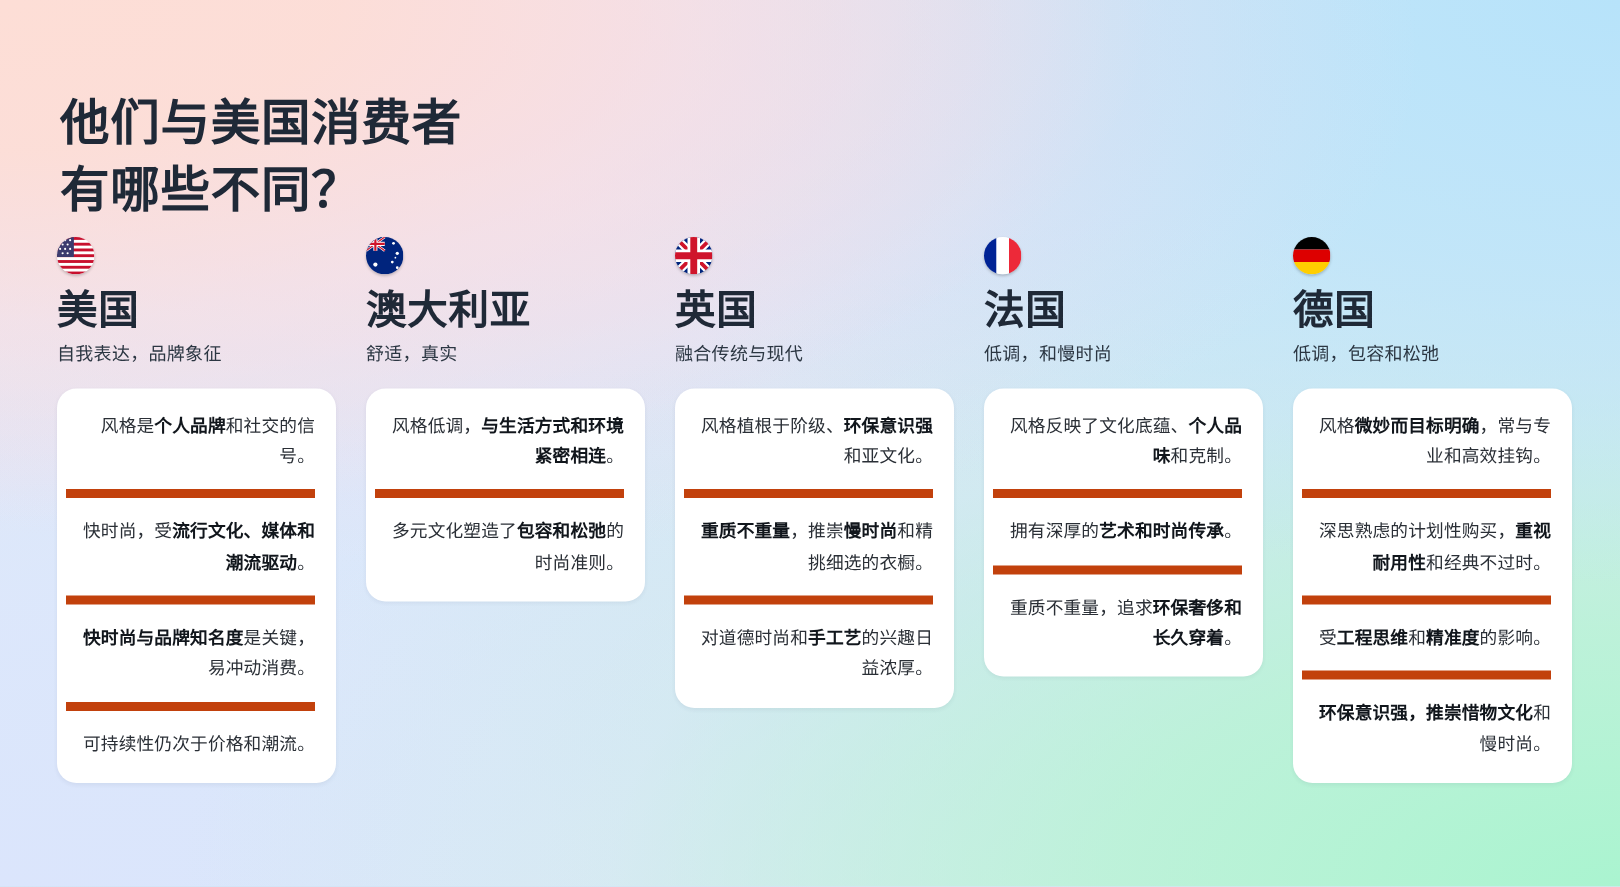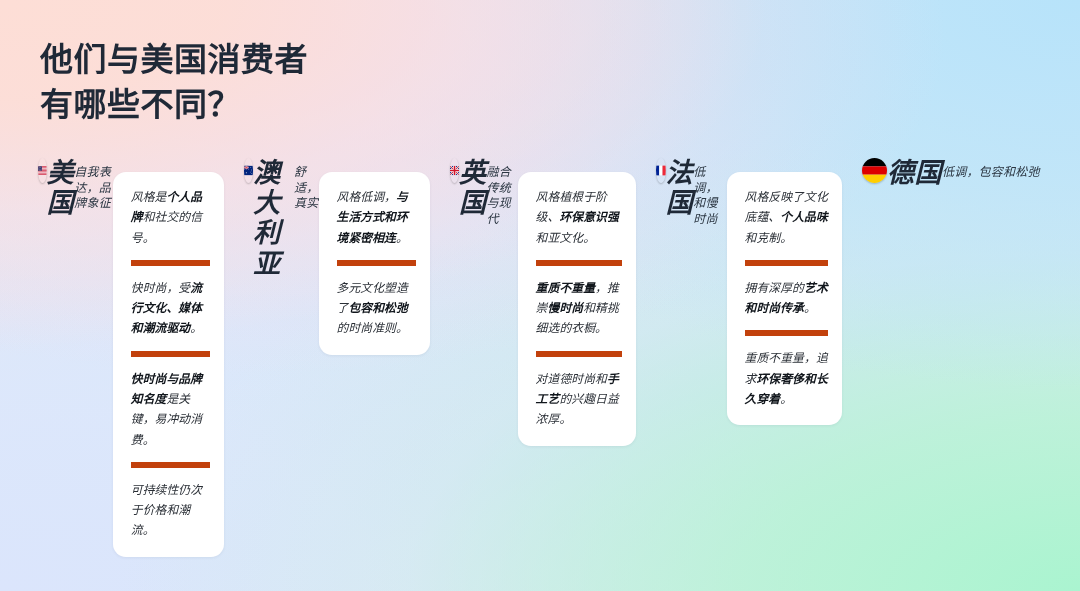--- a/index.html
+++ b/index.html
@@ -35,21 +35,21 @@
     position: relative;
     z-index: 1;
     width: 100%;
     height: 100%;
   }
 
   
   #headline {
     position: absolute;
     left: 40px;
-    top: 16px;
+    top: 38px;
     font-size: 33px;
     line-height: 1.36;
     font-weight: 700;
     color: #1f2937;
     letter-spacing: 0.5px;
     white-space: pre-line;
   }
 
   
   #columns {
@@ -58,22 +58,21 @@
     right: 32px;
     top: 158px;
     display: flex;
     gap: 20px;
     align-items: flex-start;
   }
   .column {
     flex: 1 1 0;
     min-width: 0;
     display: flex;
-    flex-direction: row;
-    font-style: italic;
+    flex-direction: column;
   }
 
   .flag {
     width: 25px;
     height: 25px;
     border-radius: 50%;
     overflow: hidden;
     position: relative;
     box-shadow: 0 1px 2px rgba(0,0,0,0.22);
     margin-bottom: 9px;
@@ -93,22 +92,23 @@
     font-weight: 500;
     color: #2b3642;
     line-height: 1.3;
     letter-spacing: 0.2px;
   }
 
   .card {
     margin-top: 14px;
     background: #ffffff;
     border-radius: 13px;
-    padding: 3px 14px 4px 18px;
+    padding: 3px 14px 4px 6px;
     box-shadow: 0 1px 3px rgba(40,60,90,0.07);
+    text-align: right;
   }
   .card-item {
     font-size: 11.8px;
     line-height: 1.72;
     color: #2a2f36;
     padding: 12px 0 12px 0;
     border-top: 6px solid #c2410c;
     letter-spacing: 0.1px;
     word-break: break-all;
   }
@@ -233,16 +233,22 @@
     <div class="column">
       <div class="flag">
         <svg viewBox="0 0 60 60" xmlns="http://www.w3.org/2000/svg">
           <rect y="0" width="60" height="20" fill="#000000"></rect>
           <rect y="20" width="60" height="20" fill="#dd0000"></rect>
           <rect y="40" width="60" height="20" fill="#ffce00"></rect>
         </svg>
       </div>
       <div class="country-name">德国</div>
       <div class="country-tagline">低调，包容和松弛</div>
+      <div class="card">
+        <div class="card-item">风格<b>微妙而目标明确</b>，常与专业和高效挂钩。</div>
+        <div class="card-item">深思熟虑的计划性购买，<b>重视耐用性</b>和经典不过时。</div>
+        <div class="card-item">受<b>工程思维</b>和<b>精准度</b>的影响。</div>
+        <div class="card-item"><b>环保意识强，推崇惜物文化</b>和慢时尚。</div>
+      </div>
     </div>
 
   </div>
 </div>
 
 </body></html>

